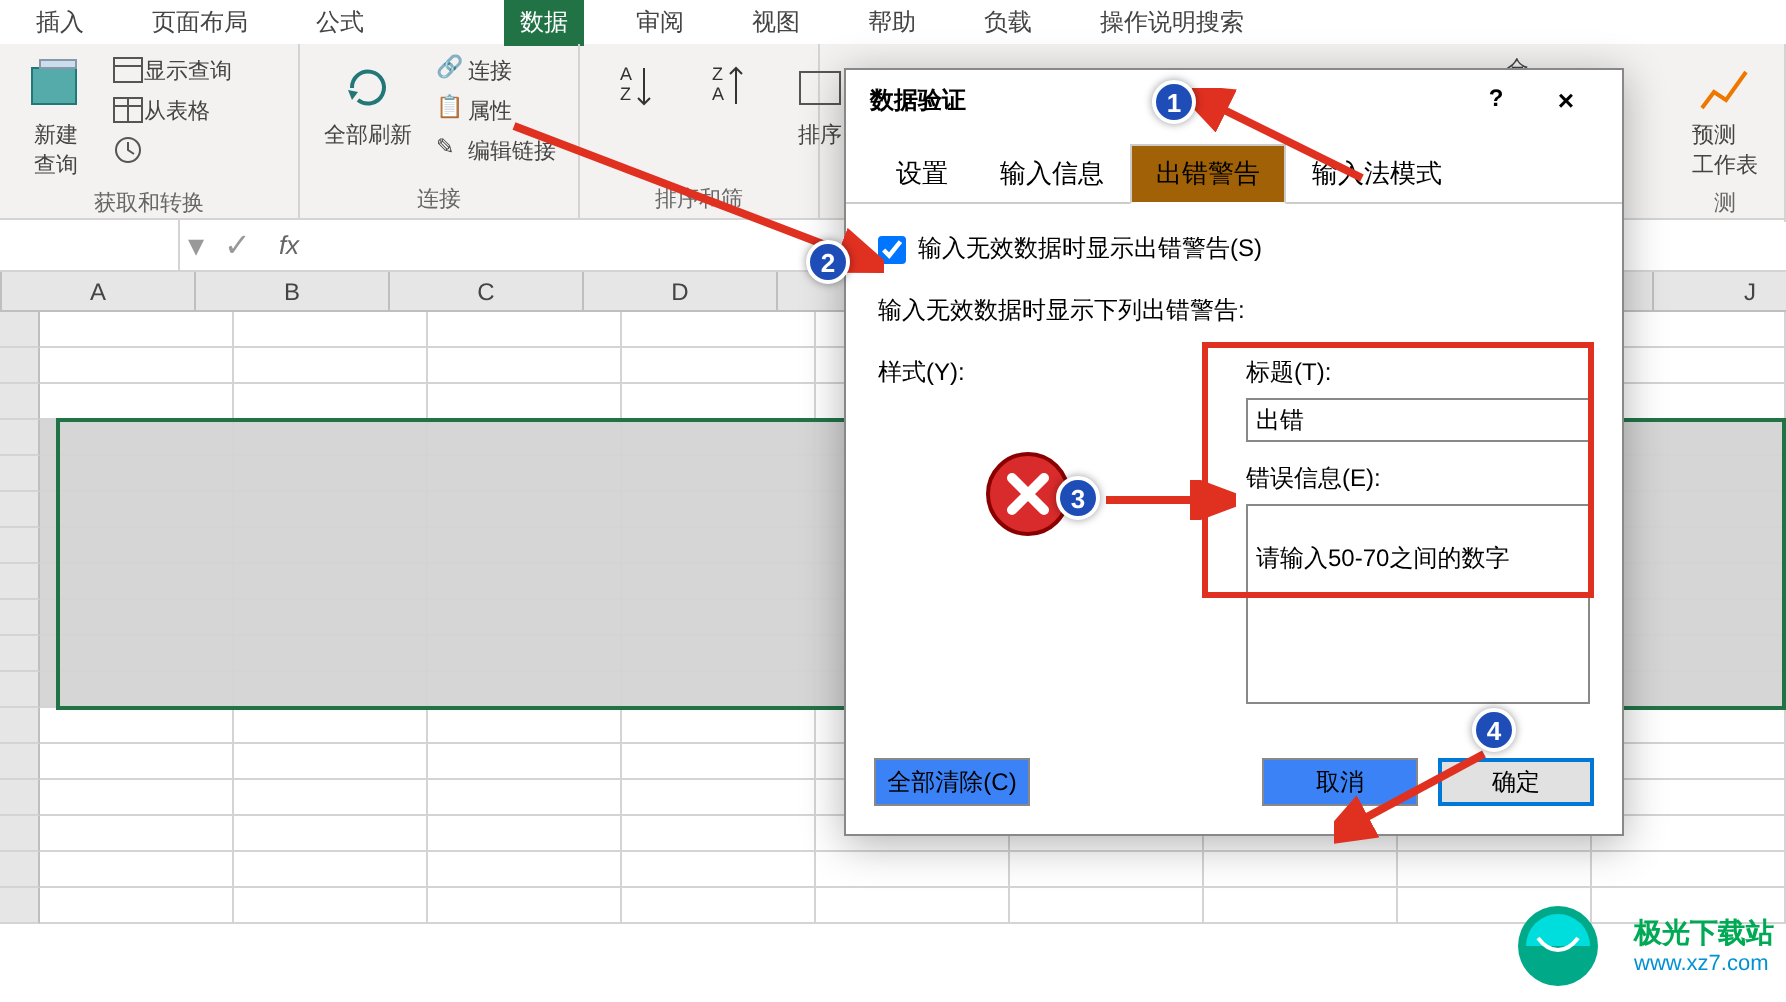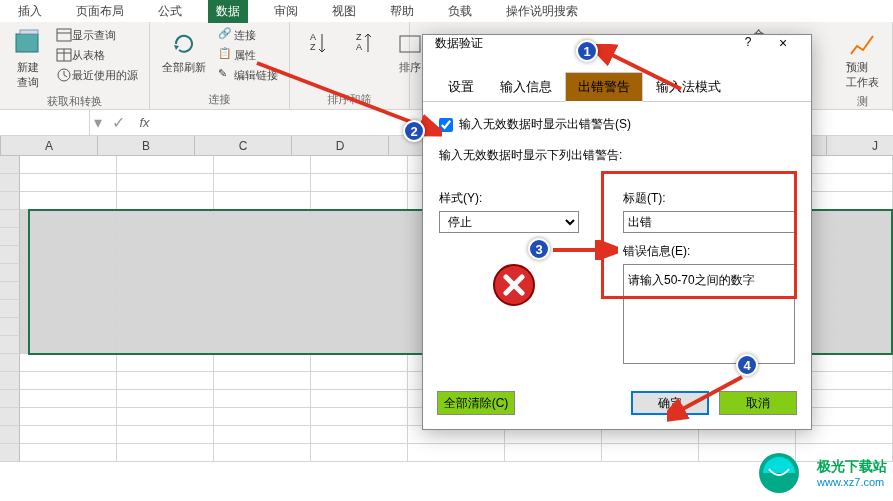--- a/index.html
+++ b/index.html
@@ -1,20 +1,20 @@
 <!DOCTYPE html>
 <html><head>
 <meta charset="utf-8">
 <style>
 * { box-sizing: border-box; margin: 0; padding: 0; font-family: "Microsoft YaHei", sans-serif; }
 body { background: #fff; overflow: hidden; width: 893px; height: 501px; position: relative; }
 
 .ribbon-tabs { background: #fff; height: 22px; display: flex; align-items: center; padding-left: 10px; font-size: 12px; color: #444; gap: 18px; }
 .ribbon-tabs .tab { padding: 3px 8px; }
-.ribbon-tabs .tab.active { background: #217346; color: #fff; }
+.ribbon-tabs .tab.active { background: #217346; color: #fff; margin-left: 44px; }
 
 .ribbon { background: #f3f2f1; border-bottom: 1px solid #d4d4d4; height: 88px; display: flex; }
 .ribbon-group { border-right: 1px solid #d4d4d4; padding: 4px 8px 2px; display: flex; flex-direction: column; justify-content: space-between; }
 .ribbon-group .label { font-size: 11px; color: #666; text-align: center; padding-top: 2px; }
 .ribbon-btn { display: flex; flex-direction: column; align-items: center; font-size: 11px; color: #444; padding: 2px 4px; }
 .ribbon-btn .icon { width: 32px; height: 32px; display: flex; align-items: center; justify-content: center; }
 .ribbon-row { display: flex; gap: 6px; }
 .ribbon-item { display: flex; align-items: center; gap: 0; font-size: 11px; color: #444; padding: 1px 2px; }
 .ribbon-item .small-icon { width: 16px; height: 16px; }
 
@@ -29,37 +29,37 @@
 .grid-body { display: flex; }
 .row-headers { width: 28px; }
 .row-h { height: 18px; border-bottom: 1px solid #d4d4d4; border-right: 1px solid #bfbfbf; background: #e6e6e6; font-size: 11px; text-align: center; line-height: 18px; color: #444; }
 .cells { flex: 1; }
 .cell-row { height: 18px; display: flex; }
 .cell { flex: 0 0 97px; border-right: 1px solid #d4d4d4; border-bottom: 1px solid #d4d4d4; }
 .cell.selected { background: #d6d6d6; }
 .selection-border { position: absolute; border: 2px solid #217346; pointer-events: none; }
 
 .dialog { position: absolute; top: 34px; left: 422px; width: 390px; background: #fff; border: 1px solid #888; box-shadow: 0 4px 20px rgba(0,0,0,.3); }
-.dialog-title { height: 30px; display: flex; justify-content: space-between; padding: 0 8px 0 12px; font-size: 12px; }
+.dialog-title { height: 30px; display: flex; align-items: center; justify-content: space-between; padding: 0 8px 0 12px; font-size: 12px; font-weight: bold; }
 .dialog-close { width: 40px; text-align: center; font-size: 14px; }
 .dialog-help { width: 30px; text-align: center; }
 .dialog-tabs { display: flex; border-bottom: 1px solid #ccc; padding: 0 12px; margin-top: 6px; }
 .dialog-tab { padding: 5px 12px; font-size: 13px; border: 1px solid transparent; position: relative; top: 1px; }
 .dialog-tab.active { border: 1px solid #ccc; border-bottom: 1px solid #fff; background: #a16207; }
 .dialog-body { padding: 14px 16px; font-size: 12px; }
 .chk-row { display: flex; align-items: center; gap: 6px; margin-bottom: 14px; }
 .chk-row input { width: 14px; height: 14px; }
 .form-row { display: flex; gap: 34px; }
 .form-col { flex: 1; }
 .form-label { font-size: 12px; margin-bottom: 4px; display: block; }
 .form-select { width: 140px; height: 22px; border: 1px solid #888; font-size: 12px; padding: 0 4px; background: #fff; }
 .form-input { width: 100%; height: 22px; border: 1px solid #888; font-size: 12px; padding: 0 4px; }
-.form-textarea { width: 100%; height: 100px; border: 1px solid #888; font-size: 12px; padding: 7px 4px; resize: none; }
+.form-textarea { width: 100%; height: 100px; border: 1px solid #888; font-size: 12px; padding: 18px 4px; resize: none; }
 .dialog-footer { display: flex; justify-content: space-between; padding: 10px 14px 14px; }
-.dialog-btn { width: 78px; height: 24px; border: 1px solid #888; background: #84cc16; font-size: 12px; }
+.dialog-btn { width: 78px; height: 24px; border: 1px solid #888; background: #3b82f6; font-size: 12px; }
 .dialog-btn.primary { border: 2px solid #0078d7; background: #e1e1e1; }
 .footer-right { display: flex; gap: 10px; }
 
 .form-col.right { position: relative; }
 
 .anno-circle { position: absolute; width: 22px; height: 22px; border-radius: 50%; background: #1e4db7; border: 2px solid #fff; color: #fff; font-size: 13px; font-weight: bold; display: flex; align-items: center; justify-content: center; box-shadow: 0 0 4px rgba(0,0,0,.4); z-index: 40; }
 .anno-rect { position: absolute; border: 3px solid #e03020; z-index: 30; pointer-events: none; }
 .arrow { position: absolute; z-index: 35; pointer-events: none; }
 
 .watermark { position: absolute; right: 6px; bottom: 6px; display: flex; align-items: center; gap: 16px; z-index: 50; }
@@ -109,21 +109,20 @@
                 <line x1="1" y1="6" x2="15" y2="6" stroke="#555"></line>
                 <line x1="8" y1="2" x2="8" y2="14" stroke="#555"></line>
               </svg></span>
             <span>从表格</span>
           </div>
         <div class="ribbon-item">
             <span class="small-icon"><svg width="16" height="16">
                 <circle cx="8" cy="8" r="6" fill="none" stroke="#555"></circle>
                 <path d="M8 4v4l3 2" stroke="#555" fill="none"></path>
               </svg></span>
-            <span>最近使用的源</span>
           </div>
       </div>
     </div>
     <div class="label">获取和转换</div>
   </div>
 
   <div class="ribbon-group" style="width:140px">
     <div class="ribbon-row">
       <div class="ribbon-btn">
         <span class="icon">
@@ -460,49 +459,46 @@
     <div class="dialog-tab">设置</div>
     <div class="dialog-tab">输入信息</div>
     <div class="dialog-tab active">出错警告</div>
     <div class="dialog-tab">输入法模式</div>
   </div>
   <div class="dialog-body">
     <div class="chk-row">
       <input type="checkbox" checked="" style="">
       <span>输入无效数据时显示出错警告(S)</span>
     </div>
-    <div style="margin-bottom:26px">输入无效数据时显示下列出错警告:</div>
+    <div style="margin-bottom:14px">输入无效数据时显示下列出错警告:</div>
     <div class="form-row">
       <div class="form-col" style="flex:0 0 150px">
         <label class="form-label">样式(Y):</label>
-        <select class="form-select">
-          <option>停止</option>
-        </select>
         <div style="margin-top:30px;display:flex;justify-content:center">
           <span>
             <svg width="44" height="44">
                 <circle cx="22" cy="22" r="20" fill="#d92b2b" stroke="#8a0000" stroke-width="2"></circle>
                 <path d="M14 14l16 16M30 14L14 30" stroke="#fff" stroke-width="5" stroke-linecap="round"></path>
               </svg>
           </span>
         </div>
       </div>
       <div class="form-col right">
         <label class="form-label">标题(T):</label>
         <input class="form-input" value="出错" style="">
         <label class="form-label" style="margin-top:10px">错误信息(E):</label>
         <textarea class="form-textarea" style="">请输入50-70之间的数字</textarea>
       </div>
     </div>
   </div>
   <div class="dialog-footer">
     <button class="dialog-btn">全部清除(C)</button>
     <div class="footer-right">
+      <button class="dialog-btn">取消</button>
       <button class="dialog-btn primary">确定</button>
-      <button class="dialog-btn">取消</button>
     </div>
   </div>
 </div>
 
 <div class="anno-circle" style="top:40px;left:576px">1</div>
 <div class="anno-circle" style="top:120px;left:403px">2</div>
 <div class="anno-circle" style="top:238px;left:528px">3</div>
 <div class="anno-circle" style="top:354px;left:736px">4</div>
 
 <div class="anno-rect" style="top:171px;left:601px;width:196px;height:128px"></div>

